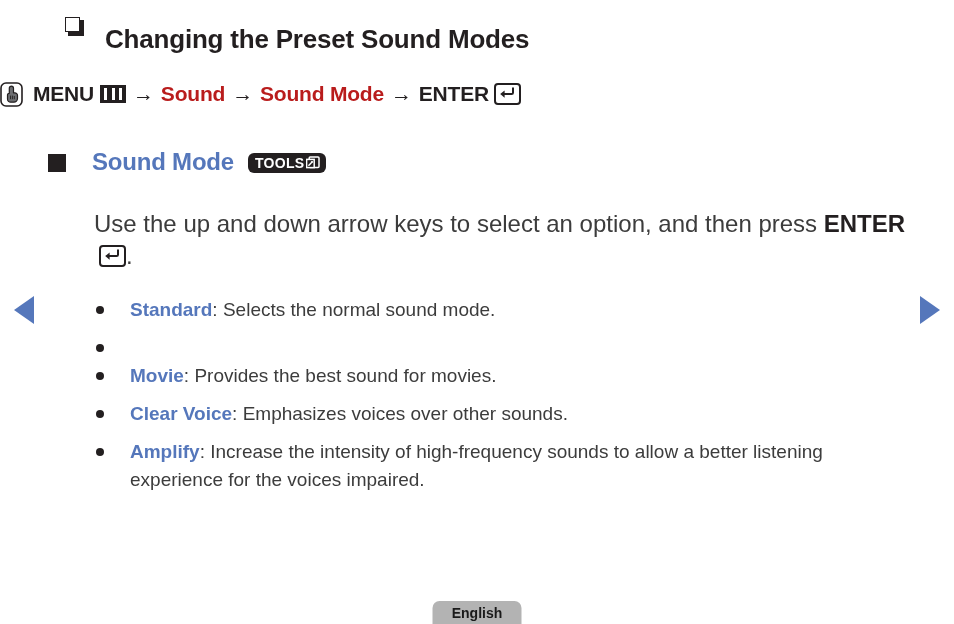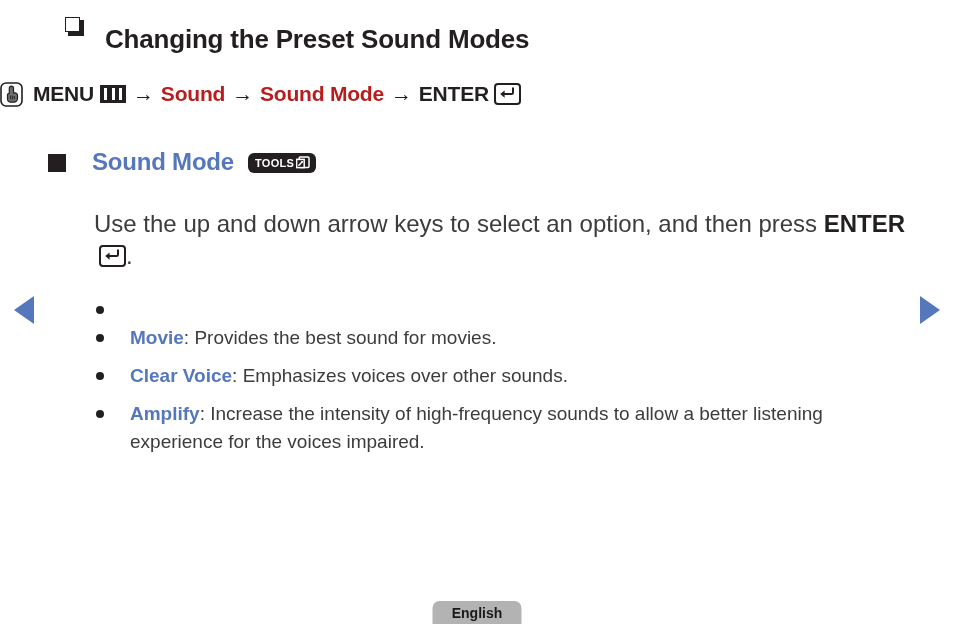--- a/index.html
+++ b/index.html
@@ -190,21 +190,21 @@
   }
   .badge-tools {
     display: inline-flex;
     align-items: center;
     background: #231f20;
     color: #ffffff;
     border-radius: 6px;
     height: 20px;
     padding: 0 6px 0 7px;
     margin-left: 14px;
-    font-size: 11px;
+    font-size: 14px;
     font-weight: bold;
     letter-spacing: 0.3px;
     position: relative;
     top: 1px;
   }
   .badge-tools .tools-glyph {
     display: inline-block;
     width: 14px;
     height: 13px;
     margin-left: 2px;
@@ -344,20 +344,24 @@
       <span>Use the up and down arrow keys to select an option, and then press </span><b>ENTER</b><span class="icon-enter-key">
         <svg width="15" height="12" viewBox="0 0 15 12">
           <path d="M14 0.5 v5.2 a1.4 1.4 0 0 1 -1.4 1.4 H4.6" fill="none" stroke="#231f20" stroke-width="2"></path>
           <path d="M5.6 3.4 L1.2 7.1 L5.6 10.8 Z" fill="#231f20"></path>
         </svg>
       </span><span>.</span>
     </p>
 
     <ul class="bullet-list">
 
+      <li class="bullet-item">
+        <span class="bullet-dot"></span>
+        <span class="bullet-body"><span class="bullet-term">Standard</span><span>: Selects the normal sound mode.</span></span>
+      </li>
 
       <li class="bullet-item">
         <span class="bullet-dot"></span>
       </li>
 
       <li class="bullet-item">
         <span class="bullet-dot"></span>
         <span class="bullet-body"><span class="bullet-term">Movie</span><span>: Provides the best sound for movies.</span></span>
       </li>
 

